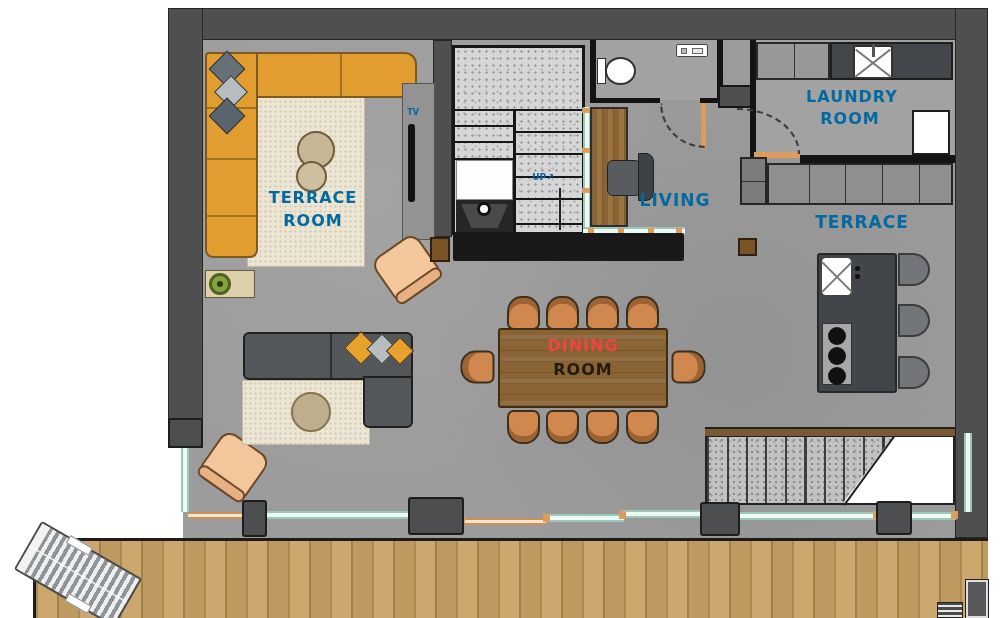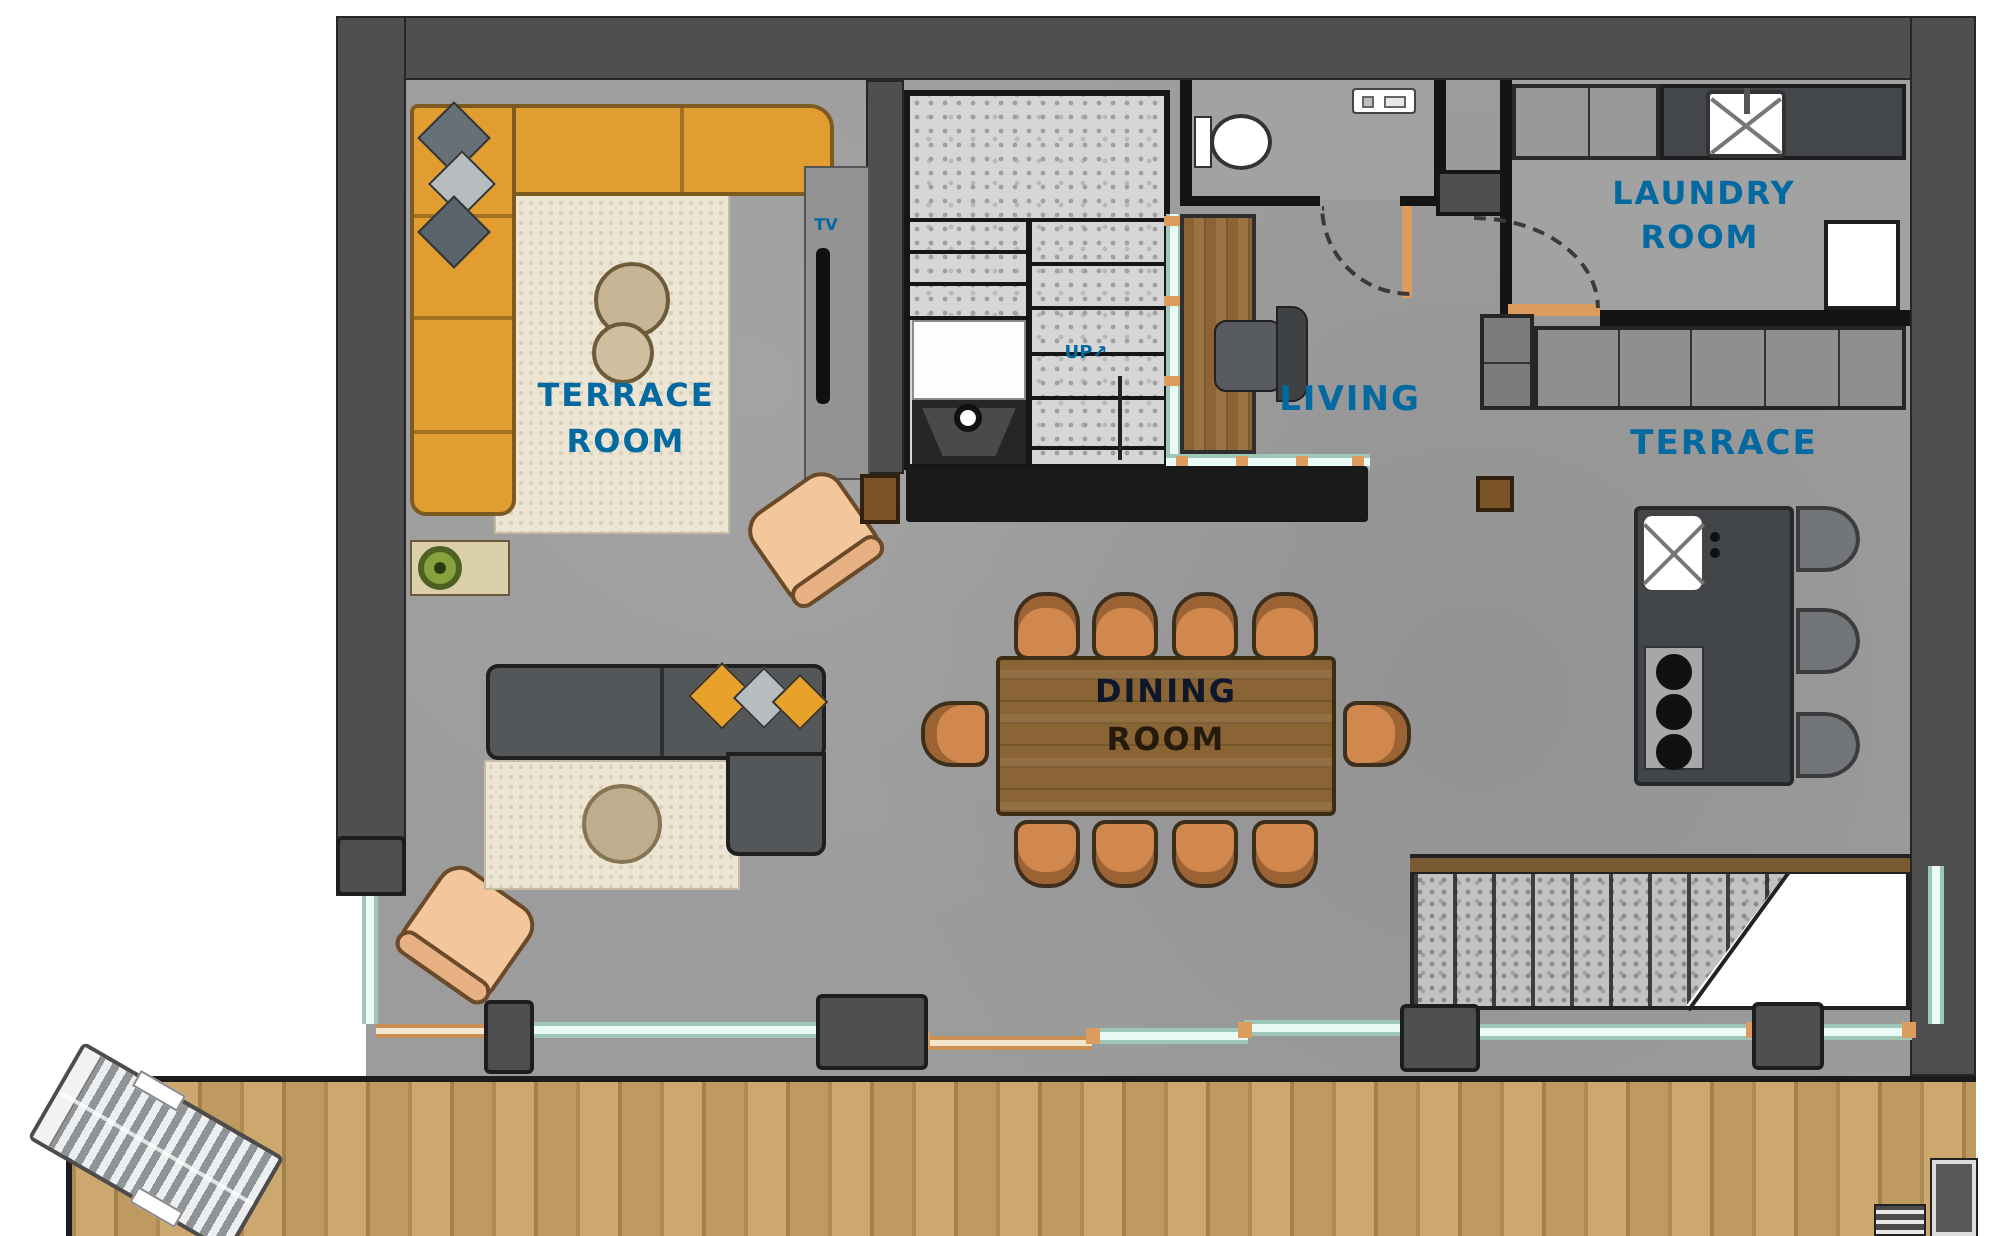--- a/index.html
+++ b/index.html
@@ -206,21 +206,21 @@
     <div class="abs" style="left:5px;top:3px;width:18px;height:18px;border-radius:50%;background:#111;"></div>
     <div class="abs" style="left:5px;top:23px;width:18px;height:18px;border-radius:50%;background:#111;"></div>
     <div class="abs" style="left:5px;top:43px;width:18px;height:18px;border-radius:50%;background:#111;"></div>
   </div>
   <div class="abs stool" style="left:898px;top:253px;"></div>
   <div class="abs stool" style="left:898px;top:304px;"></div>
   <div class="abs stool" style="left:898px;top:356px;"></div>
 
   <div class="abs" style="left:498px;top:328px;width:170px;height:80px;background:#8a6434;border:2px solid #3f2d12;border-radius:3px;
        background-image:repeating-linear-gradient(0deg, rgba(0,0,0,.14) 0 1px, transparent 1px 11px),repeating-linear-gradient(0deg, rgba(255,255,255,.07) 0 5px, transparent 5px 22px);"></div>
-  <div class="lbl" style="left:583px;top:336px;color:#0f172a;text-align:right;">DINING</div>
+  <div class="lbl" style="left:583px;top:336px;color:#ef4444;text-align:right;">DINING</div>
   <div class="lbl" style="left:583px;top:360px;color:#241b0c;">ROOM</div>
   <div class="abs dchair" style="left:507px;top:296px;"></div>
   <div class="abs dchair" style="left:546px;top:296px;"></div>
   <div class="abs dchair" style="left:586px;top:296px;"></div>
   <div class="abs dchair" style="left:626px;top:296px;"></div>
   <div class="abs dchair" style="left:507px;top:410px;transform:rotate(180deg);"></div>
   <div class="abs dchair" style="left:546px;top:410px;transform:rotate(180deg);"></div>
   <div class="abs dchair" style="left:586px;top:410px;transform:rotate(180deg);"></div>
   <div class="abs dchair" style="left:626px;top:410px;transform:rotate(180deg);"></div>
   <div class="abs dchair" style="left:461px;top:350px;transform:rotate(-90deg);"></div>

